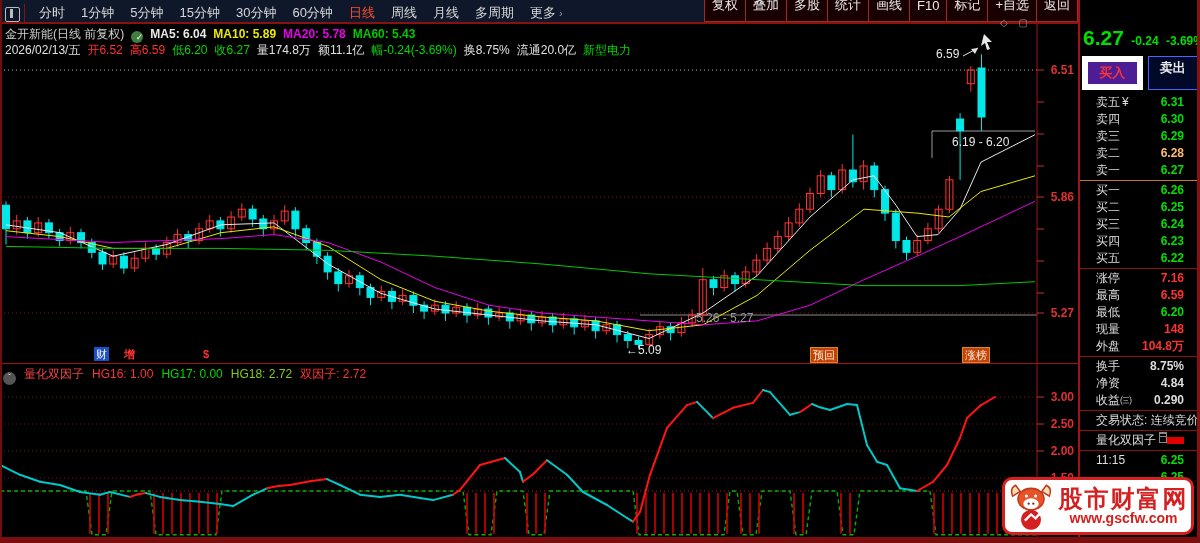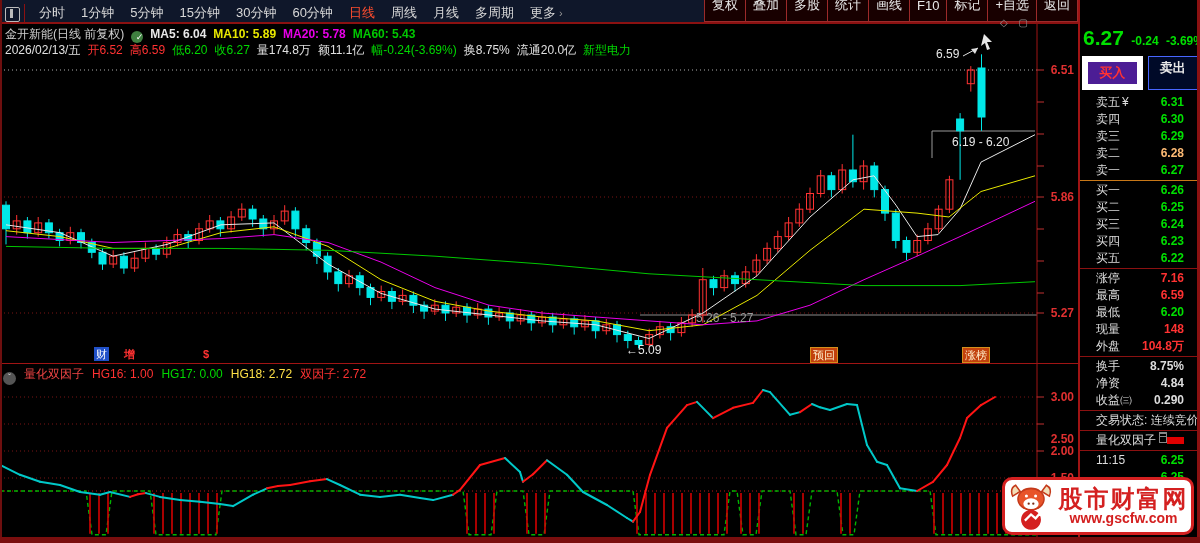--- a/index.html
+++ b/index.html
@@ -457,35 +457,35 @@
       <line x1="963" y1="56" x2="978" y2="48" stroke="#e0e0e0"></line>
       <path d="M978 48 L971 49 L975 54 Z" fill="#e0e0e0"></path>
       <path d="M984 34 L992 42 L987 42 L990 49 L987 50 L985 43 L981 46 Z" fill="#e8e8e8"></path>
     </svg>
 
   <div id="axis-labels">
       <div class="axlab" style="left: 1038px; top: 63px;">6.51</div>
       <div class="axlab" style="left: 1038px; top: 190px;">5.86</div>
       <div class="axlab" style="left: 1038px; top: 306px;">5.27</div>
       <div class="axlab" style="left: 1038px; top: 390px;">3.00</div>
-      <div class="axlab" style="left: 1038px; top: 432px;">2.50</div>
+      <div class="axlab" style="left: 1038px; top: 417px;">2.50</div>
       <div class="axlab" style="left: 1038px; top: 444px;">2.00</div>
       <div class="axlab" style="left: 1038px; top: 471px;">1.50</div>
     </div>
 
   <div class="hdiv"></div>
   <div id="badges">
       <div class="badge blue" style="left: 94px;">财</div>
       <div class="badge red" style="left: 124px;">增</div>
       <div class="badge red" style="left: 203px;">$</div>
       <div class="badge orange" style="left: 810px;">预回</div>
       <div class="badge orange" style="left: 962px;">涨榜</div>
     </div>
 
-  <div class="indhdr" id="indhdr"><span class="ind-ico">ˇ</span><span style="color: #ef4444;">量化双因子</span><span style="color: rgb(255, 50, 50);">HG16: 1.00</span><span style="color: rgb(0, 216, 0);">HG17: 0.00</span><span style="color: #fde047;">HG18: 2.72</span><span style="color: rgb(255, 50, 50);">双因子: 2.72</span></div>
+  <div class="indhdr" id="indhdr"><span class="ind-ico">ˇ</span><span style="color: #ef4444;">量化双因子</span><span style="color: rgb(255, 50, 50);">HG16: 1.00</span><span style="color: rgb(0, 216, 0);">HG17: 0.00</span><span style="color: #84cc16;">HG18: 2.72</span><span style="color: rgb(255, 50, 50);">双因子: 2.72</span></div>
 
   <div class="panel">
     <div class="p-price">
       <span class="p-last">6.27</span>
       <span class="p-chg">-0.24</span>
       <span class="p-chg">-3.69%</span>
     </div>
     <div class="p-btnrow">
       <div class="p-btn p-buy">买入</div>
       <div class="p-btn p-sell">卖出</div>

